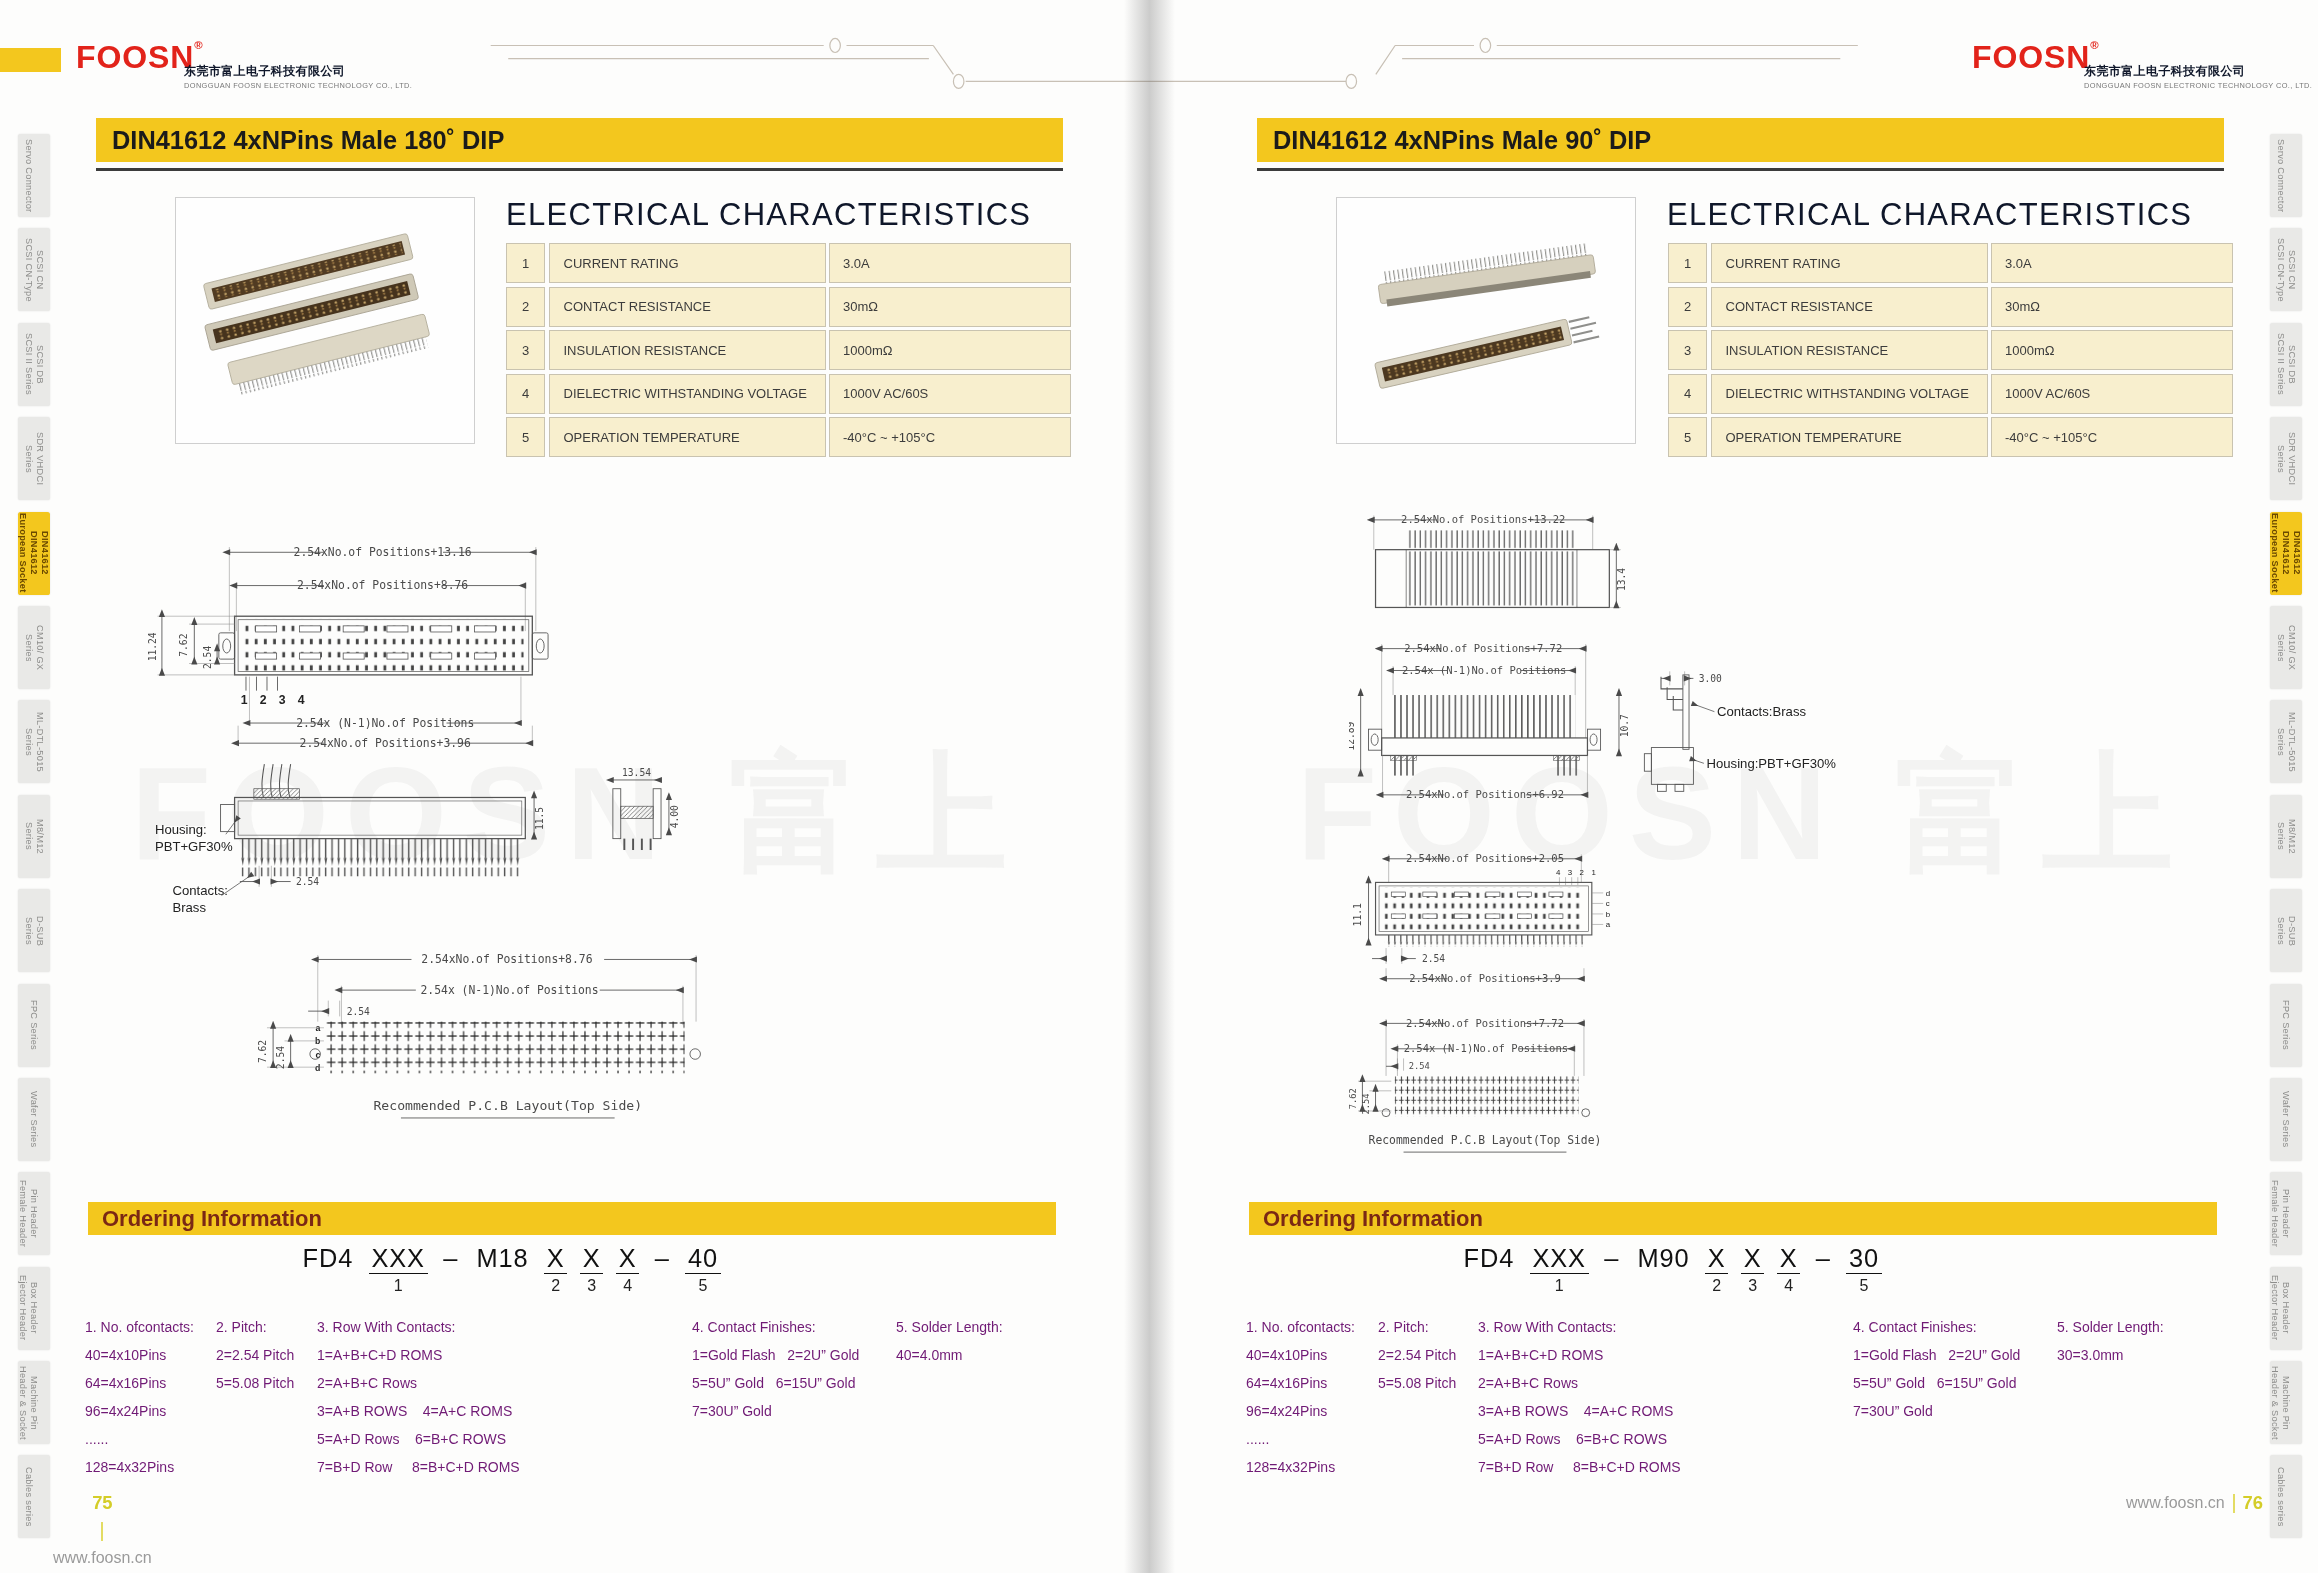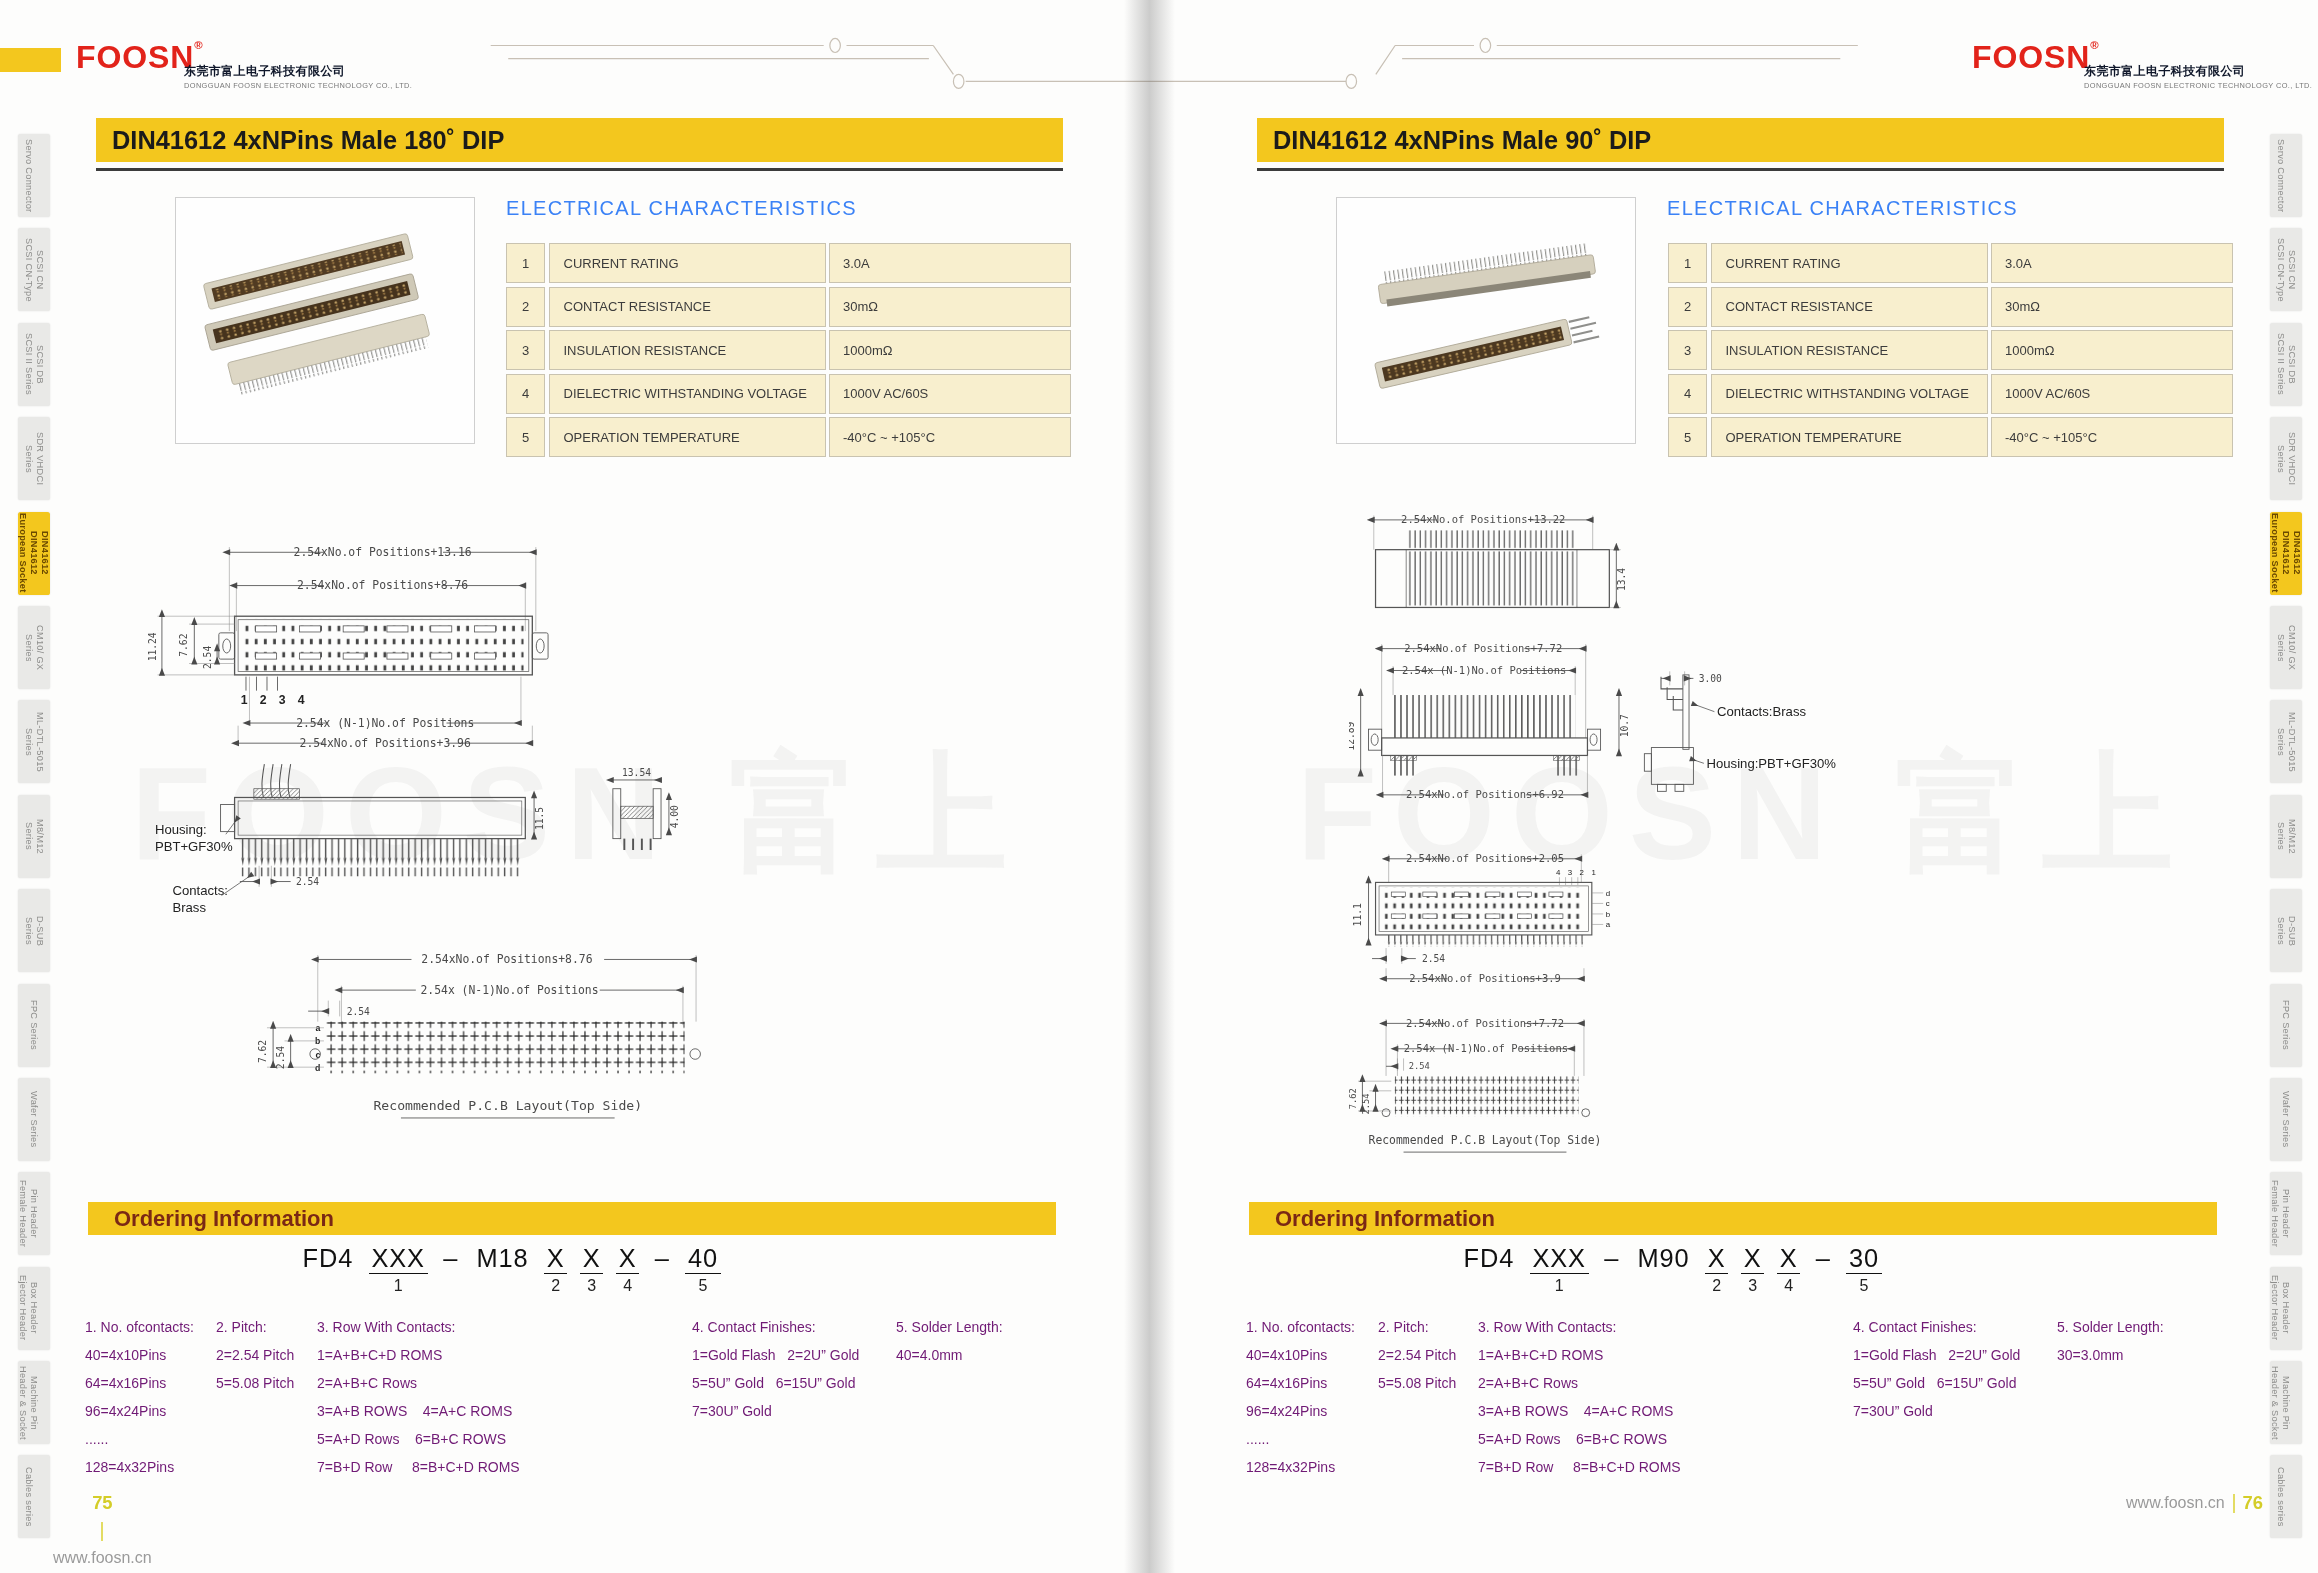--- a/index.html
+++ b/index.html
@@ -20,30 +20,30 @@
         display:flex;flex-direction:row-reverse;align-items:center;justify-content:center;box-shadow:0 0 1.8px rgba(0,0,0,.12);}
   .stab .sl{writing-mode:vertical-rl;text-orientation:mixed;font-size:9.2px;line-height:1.2;
             color:#8d8d8b;letter-spacing:0.3px;max-height:81px;overflow:hidden;}
   .stab.active{background:#f3c71e;}
   .stab.active .sl{color:#6b4a00;font-weight:bold;}
   
   .titlebar{position:absolute;width:967px;height:44px;background:#f3c71e;line-height:44px;
             font-size:25.4px;font-weight:bold;color:#1b1b1b;padding-left:16px;box-sizing:border-box;}
   .titleline{position:absolute;width:967px;height:2.6px;background:#3c3c3c;}
   .photobox{position:absolute;width:298px;height:245px;border:0.9px solid #cfcfcf;background:#fefefe;}
-  .echead{position:absolute;font-size:20px;font-weight:500;color:#3b82f6;letter-spacing:1.3px;}
+  .echead{position:absolute;font-size:31px;font-weight:500;color:#0f172a;letter-spacing:1.3px;}
   .spec{position:absolute;width:565px;display:flex;flex-direction:column;gap:3.5px;}
   .spec .srow{display:flex;gap:3.5px;height:40px;}
   .spec .c{background:#f8efce;border:0.9px solid #c9c3b0;display:flex;align-items:center;
            font-size:13px;color:#3c3c3c;box-sizing:border-box;}
   .spec .c0{width:39px;justify-content:center;}
   .spec .c1{width:277px;padding-left:14px;}
   .spec .c2{flex:1;padding-left:13px;}
   .ordbar{position:absolute;width:968px;height:33px;background:#f3c71e;line-height:33px;
-          font-size:22px;font-weight:bold;color:#7a2815;padding-left:26px;box-sizing:border-box;}
+          font-size:22px;font-weight:bold;color:#7a2815;padding-left:14px;box-sizing:border-box;}
   .pn{position:absolute;display:flex;align-items:flex-start;gap:13px;}
   .pn .seg{text-align:center;}
   .pn .t{font-size:25.4px;font-weight:500;color:#111;letter-spacing:0.9px;display:block;padding:0 2.6px;}
   .pn .seg:has(.n) .t{border-bottom:1.8px solid #111;}
   .pn .n{display:block;font-size:16px;color:#222;margin-top:2.6px;}
   .ocol{position:absolute;white-space:pre;font-size:14px;line-height:28px;color:#701a75;}
   .footer{position:absolute;top:1492px;display:flex;align-items:center;gap:8px;font-size:16px;color:#9a9a9a;}
   .pgnum{font-size:18.4px;font-weight:bold;color:#d4cd28;}
   .fdiv{width:1.8px;height:19px;background:#e3dc63;}
   .wm{position:absolute;font-size:131px;font-weight:bold;color:rgba(60,60,60,0.05);letter-spacing:16px;white-space:nowrap;}

